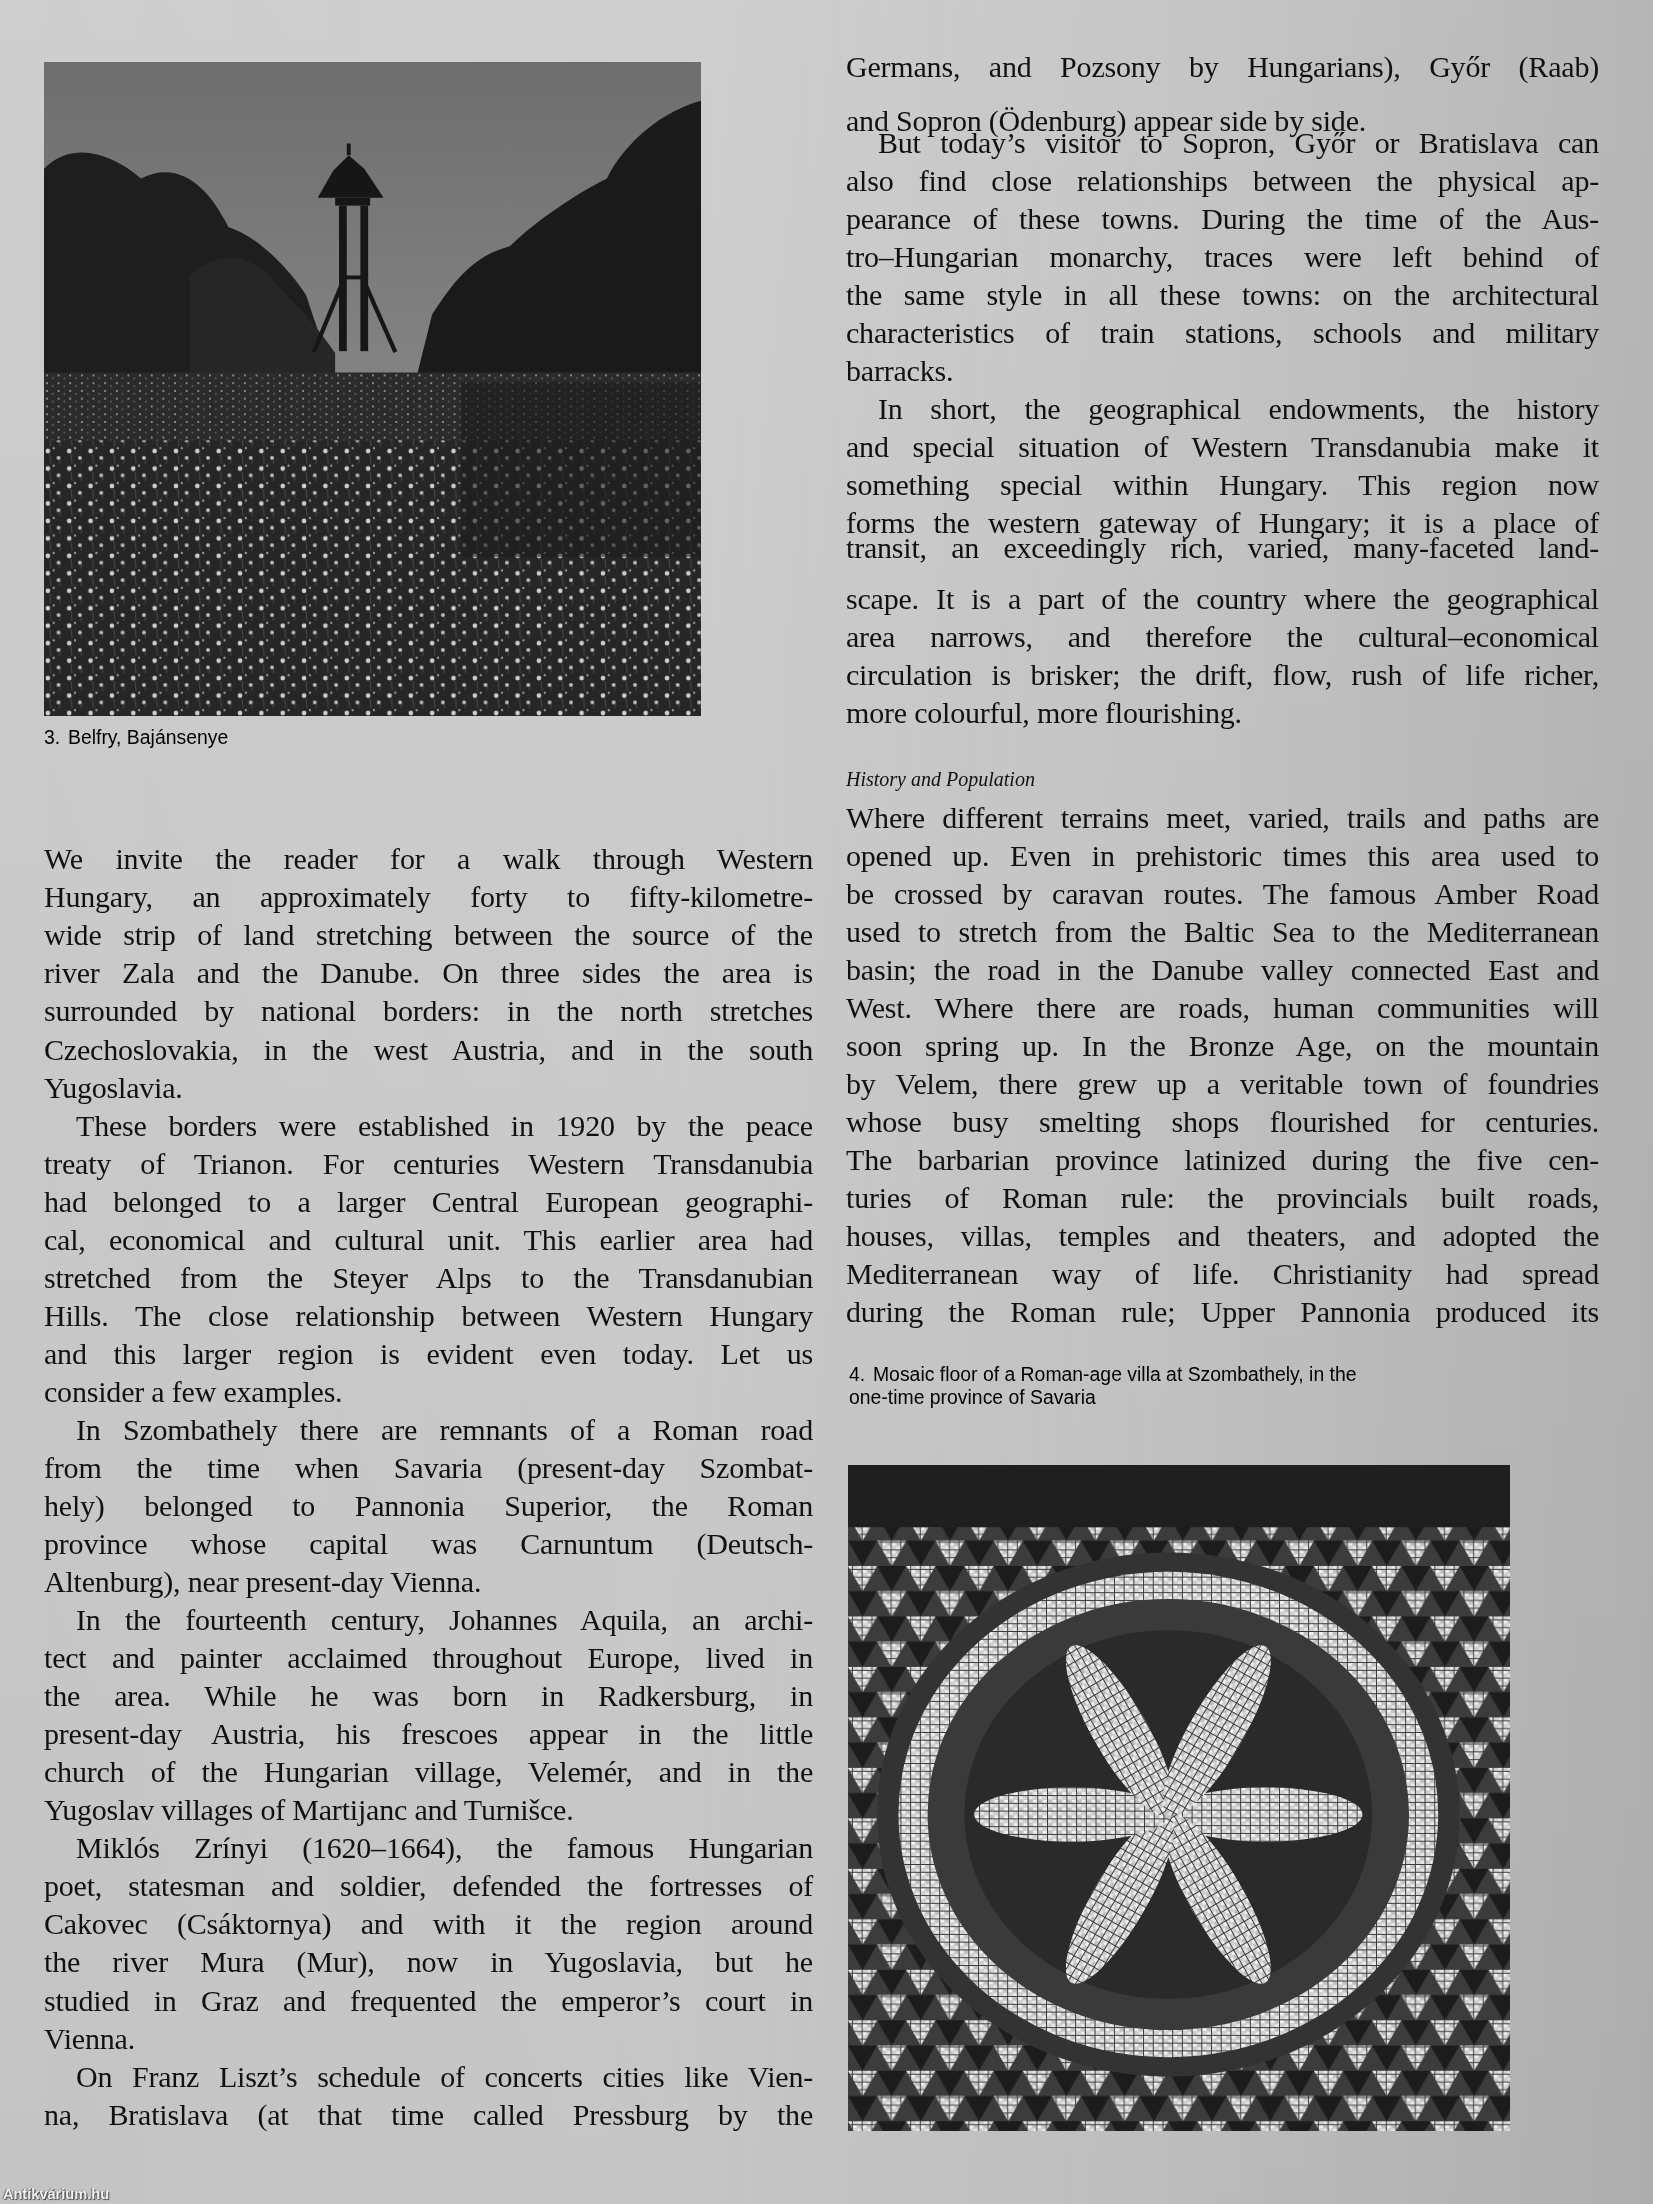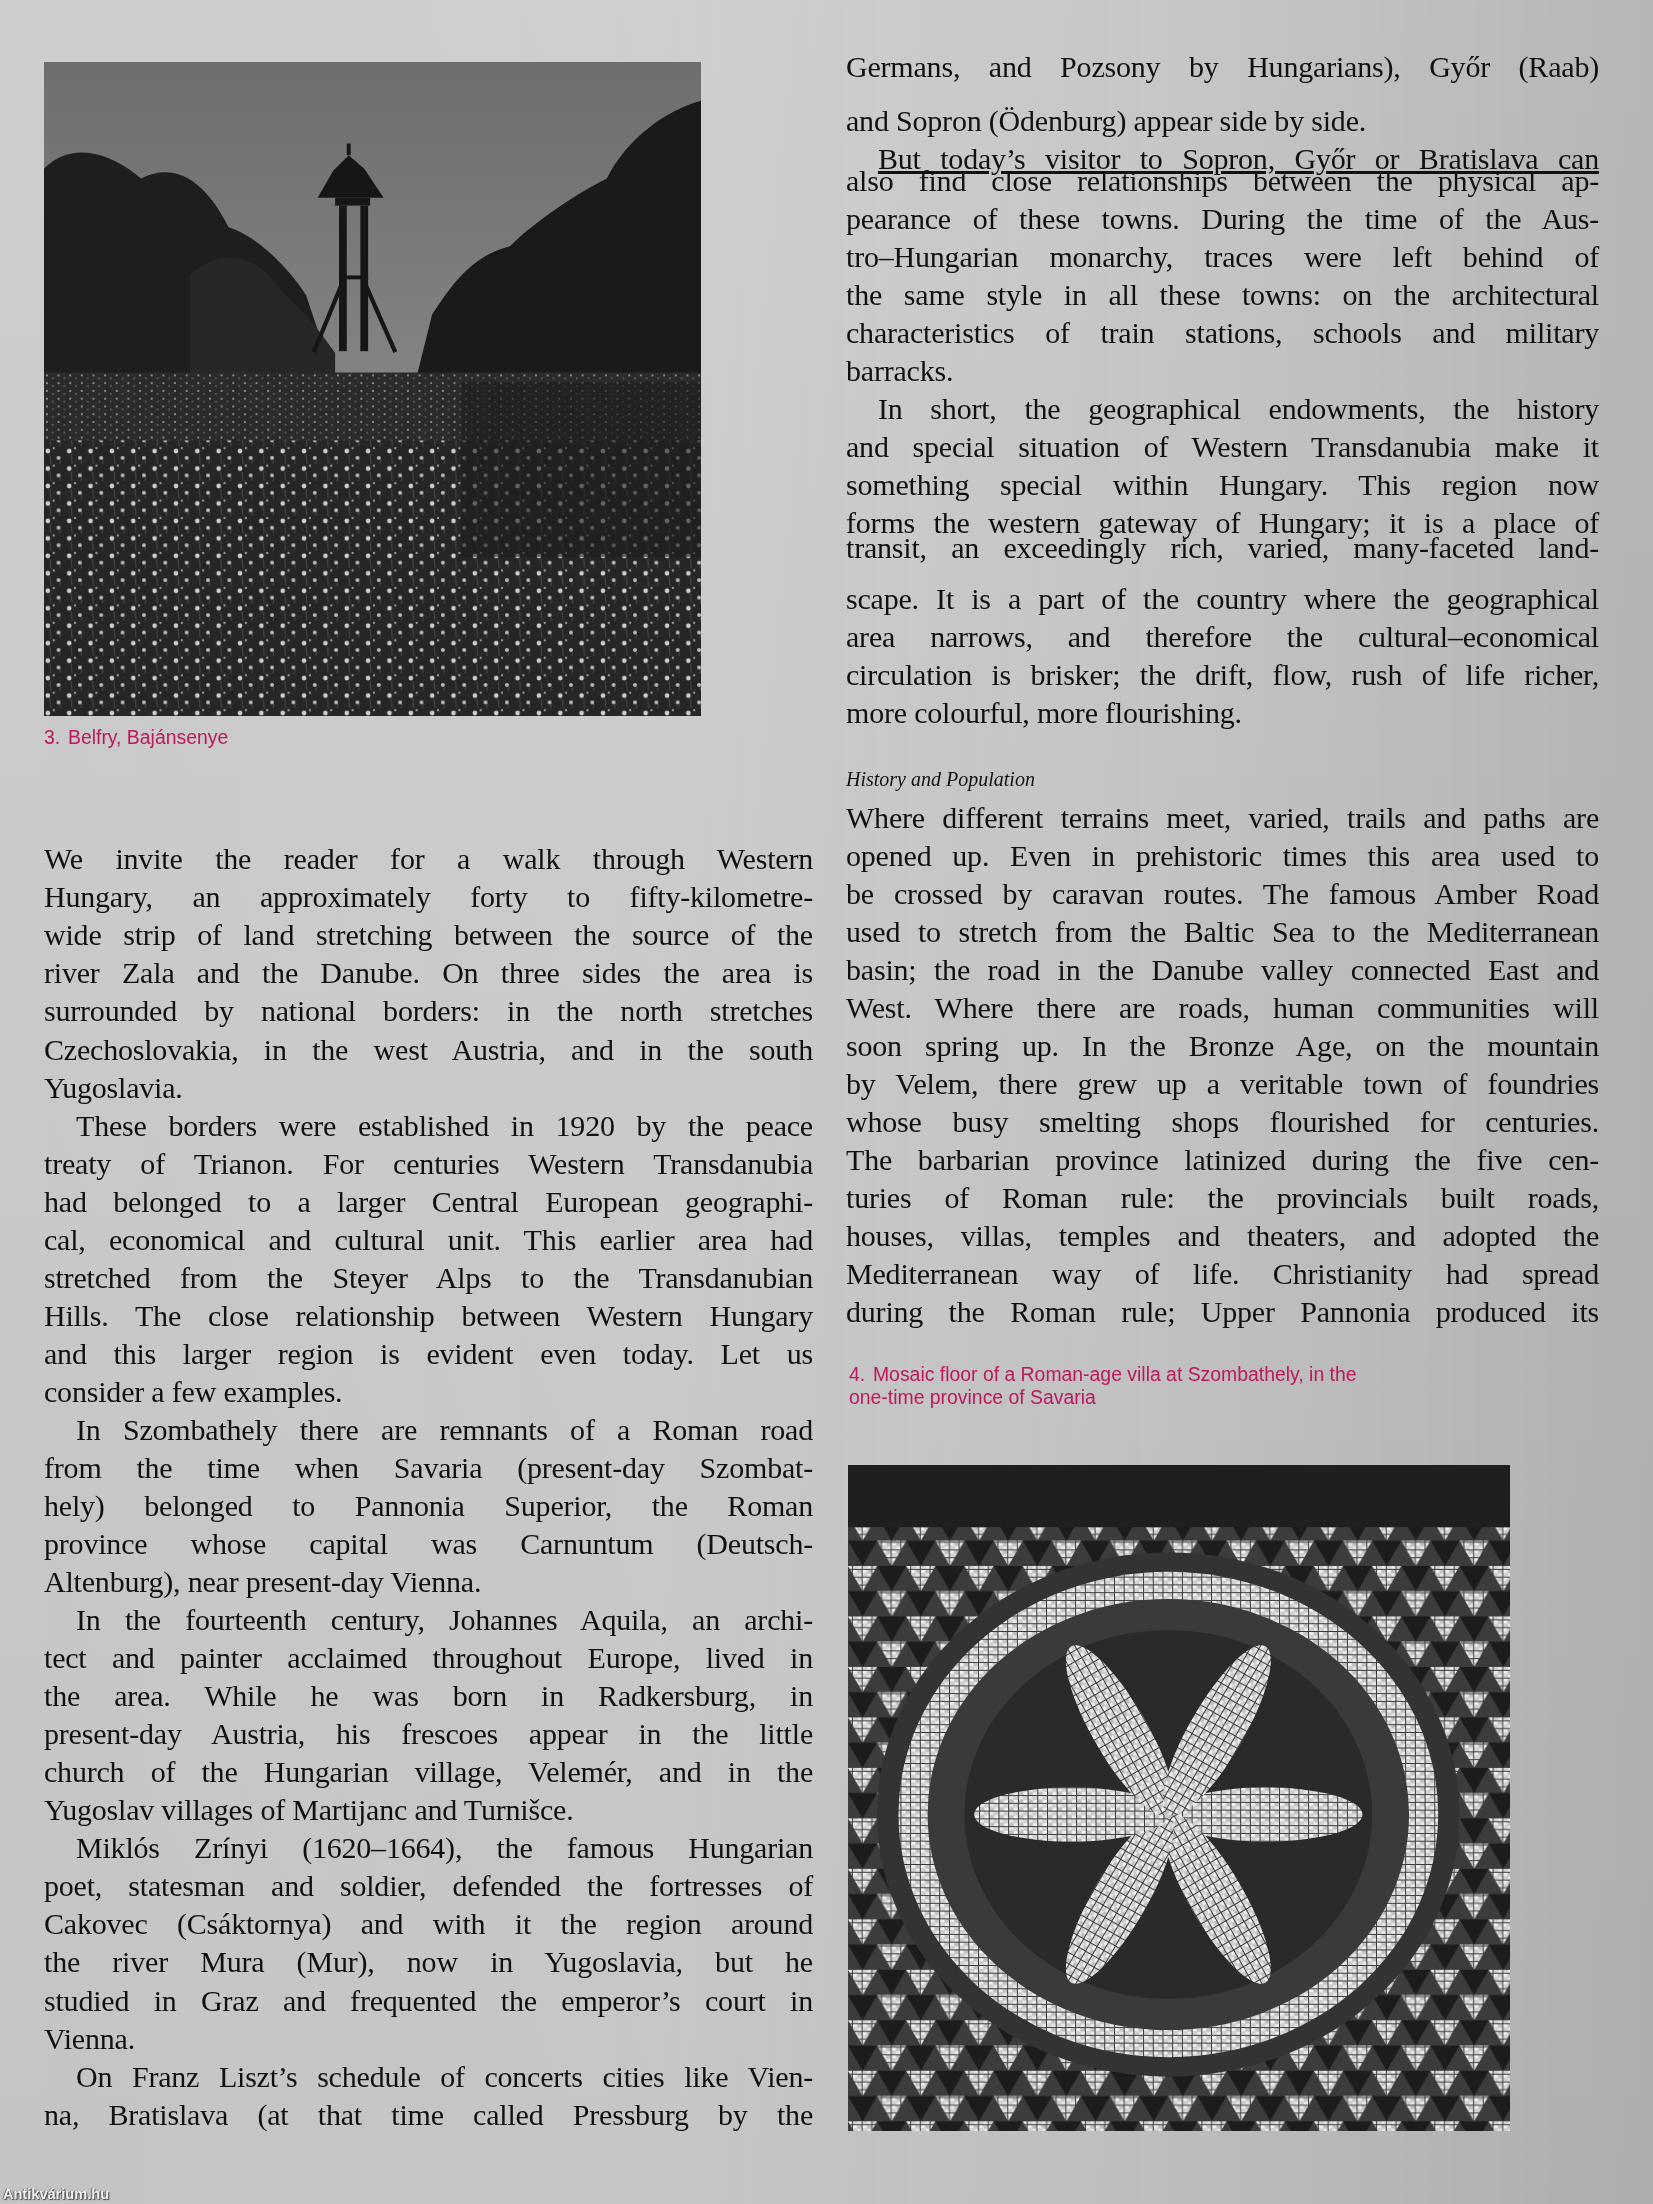--- a/index.html
+++ b/index.html
@@ -23,21 +23,21 @@
     letter-spacing: -0.2px;
   }
   .line.last { text-align-last: left; }
   .line.indent { padding-left: 32px; box-sizing: border-box; }
   .heading {
     position: absolute; left: 0; font-size: 20px; line-height: 38px; font-style: italic;
     white-space: nowrap;
   }
   .caption {
     position: absolute; font-family: "Liberation Sans", "DejaVu Sans", sans-serif;
-    font-size: 19.4px; line-height: 23px; color: #be185d; white-space: nowrap;
+    font-size: 19.4px; line-height: 23px; color: #000000; white-space: nowrap;
   }
   .caption .num { margin-right: 7.8px; }
   .photo { position: absolute; overflow: hidden; background: #1c1c1c; }
   .photo svg { display: block; width: 100%; height: 100%; }
   .watermark {
     position: absolute; left: 2.9px; bottom: 2.9px;
     font-family: "Liberation Sans", "DejaVu Sans", sans-serif; font-weight: bold;
     font-size: 14.6px; color: #f2f2f2;
     text-shadow: 1px 1px 1px #444, -1px 0 1px #666;
   }
@@ -131,21 +131,21 @@
     <div class="line" style="top: 1982px;">studied in Graz and frequented the emperor’s court in</div>
     <div class="line last" style="top: 2020px;">Vienna.</div>
     <div class="line indent" style="top: 2058px;">On Franz Liszt’s schedule of concerts cities like Vien-</div>
     <div class="line" style="top: 2096px;">na, Bratislava (at that time called Pressburg by the</div>
   </div>
 
 <div class="col col-right" id="right-col">
   <div class="heading" style="top:760px;">History and Population</div>
 <div class="line" style="top: 48px;">Germans, and Pozsony by Hungarians), Győr (Raab)</div>
     <div class="line last" style="top: 102px;">and Sopron (Ödenburg) appear side by side.</div>
-    <div class="line indent" style="top: 140px; text-decoration: underline;">But today’s visitor to Sopron, Győr or Bratislava can</div>
+    <div class="line indent" style="top: 124px;">But today’s visitor to Sopron, Győr or Bratislava can</div>
     <div class="line" style="top: 162px;">also find close relationships between the physical ap-</div>
     <div class="line" style="top: 200px;">pearance of these towns. During the time of the Aus-</div>
     <div class="line" style="top: 238px;">tro–Hungarian monarchy, traces were left behind of</div>
     <div class="line" style="top: 276px;">the same style in all these towns: on the architectural</div>
     <div class="line" style="top: 314px;">characteristics of train stations, schools and military</div>
     <div class="line last" style="top: 352px;">barracks.</div>
     <div class="line indent" style="top: 390px;">In short, the geographical endowments, the history</div>
     <div class="line" style="top: 428px;">and special situation of Western Transdanubia make it</div>
     <div class="line" style="top: 466px;">something special within Hungary. This region now</div>
     <div class="line" style="top: 504px;">forms the western gateway of Hungary; it is a place of</div>

